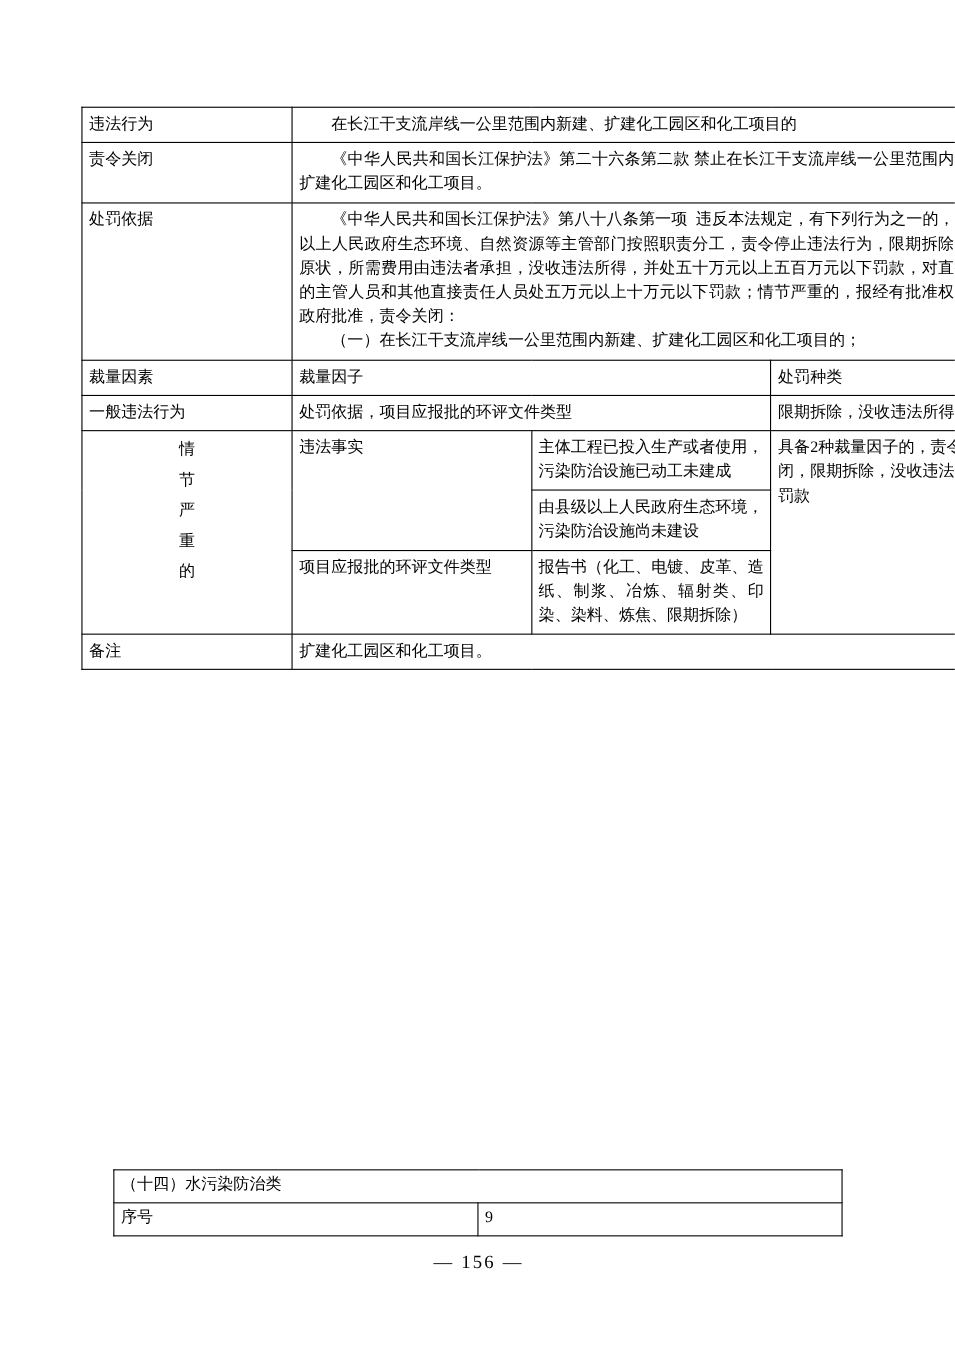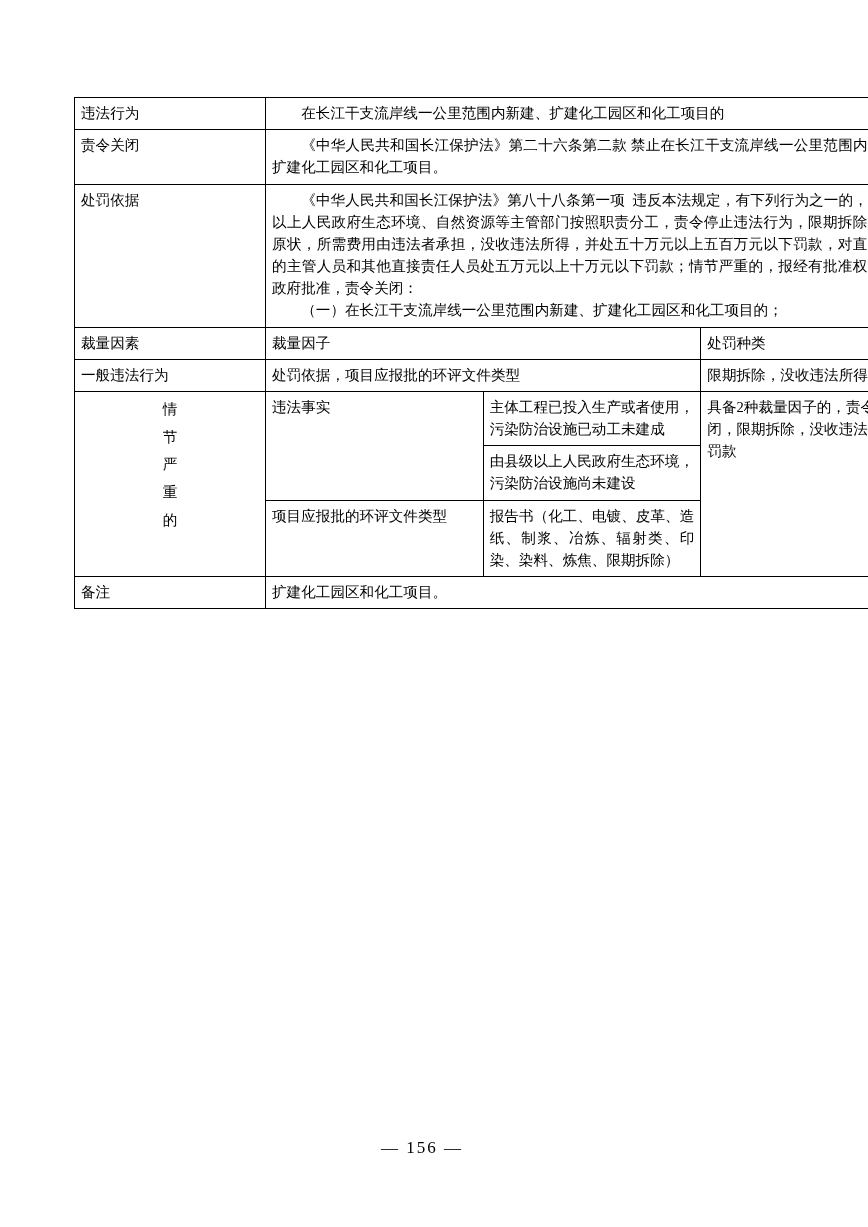--- a/index.html
+++ b/index.html
@@ -91,20 +91,21 @@
   }
   .page-number {
     position: absolute;
     left: 0;
     top: 1138px;
     width: 844px;
     text-align: center;
     font-size: 17px;
     letter-spacing: 2px;
     font-family: "Liberation Serif", "DejaVu Serif", serif;
+    padding-left: 13px;
   }
 </style>
 </head>
 <body>
 
 <div class="page">
 
   <table class="main-table">
     <tbody>
       <tr>
@@ -153,16 +154,27 @@
         <td class="sub-label">项目应报批的环评文件类型</td>
         <td class="just">报告书（化工、电镀、皮革、造纸、制浆、冶炼、辐射类、印染、染料、炼焦、限期拆除）</td>
       </tr>
       <tr>
         <td class="label-cell">备注</td>
         <td colspan="3">扩建化工园区和化工项目。</td>
       </tr>
     </tbody>
   </table>
 
+  <table class="bottom-table">
+    <tbody>
+      <tr>
+        <td colspan="2">（十四）水污染防治类</td>
+      </tr>
+      <tr>
+        <td class="bt-label">序号</td>
+        <td>9</td>
+      </tr>
+    </tbody>
+  </table>
 
   <div class="page-number">— 156 —</div>
 
 </div>
 
 </body></html>

